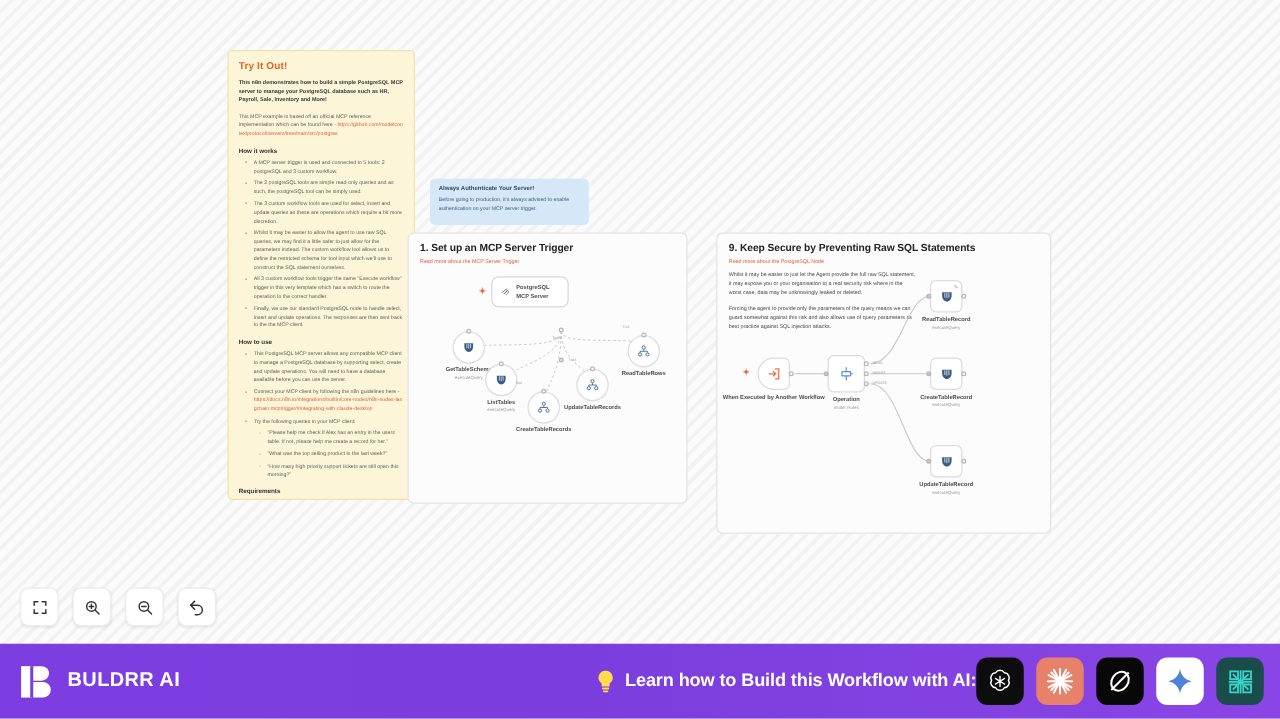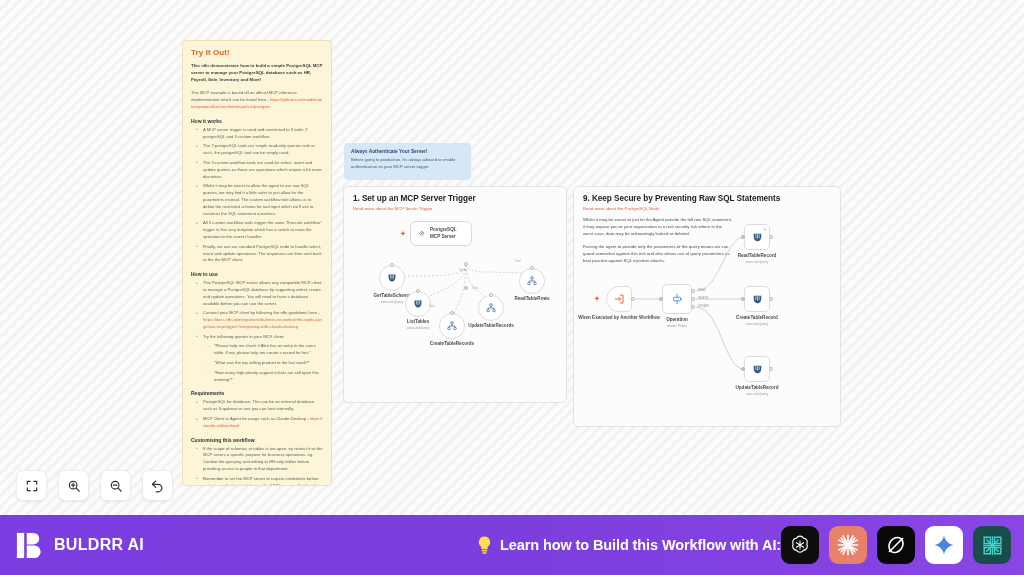--- a/index.html
+++ b/index.html
@@ -16,21 +16,21 @@
     background-color:#fbfbfb;
     background-image: repeating-linear-gradient(
       -45deg,
       #f2f2f2 0px, #f2f2f2 3px,
       #fbfbfb 3px, #fbfbfb 8px);
     overflow:hidden;
   }
 
   
   #note {
-    position:absolute; left:182px; top:40px; width:150px; height:446px;
+    position:absolute; left:182px; top:40px; width:150px; height:360px;
     background:#fdf5d8;
     border:1px solid #efe2ae;
     border-radius:4px;
     padding:7px 8px 8px 8px;
     overflow:hidden;
   }
   #note .nt-title { font-size:8px; font-weight:bold; color:#e06524; margin-bottom:5px; letter-spacing:.1px;}
   #note .nt-lead  { font-size:4.4px; font-weight:bold; color:#3b3b3b; line-height:1.62; margin-bottom:7px; }
   #note .nt-p     { font-size:4.2px; color:#5e5e5e; line-height:1.62; margin-bottom:5px; }
   #note .nt-h     { font-size:5px; font-weight:bold; color:#2f2f2f; margin:7px 0 3px 0; }
@@ -47,21 +47,21 @@
     background:#d6e7f7; border-radius:4px; padding:6px 7px;
   }
   #callout .co-title { font-size:4.8px; font-weight:bold; color:#2b4b6e; margin-bottom:3px; }
   #callout .co-body  { font-size:4.2px; color:#3c5c7e; line-height:1.6; }
 
   
   .section {
     position:absolute; background:#fcfcfc;
     border:1px solid #e3e3e3; border-radius:5px;
   }
-  #sec1 { left:343px; top:186px; width:224px; height:217px; }
+  #sec1 { left:326px; top:186px; width:224px; height:217px; }
   #sec2 { left:573px; top:186px; width:268px; height:241px; }
   .sec-head { padding:7px 9px 0 9px; }
   .sec-title { font-size:8.2px; font-weight:bold; color:#222; letter-spacing:-.05px;}
   .sec-link  { font-size:4.3px; color:#e0603b; margin-top:3px; display:block; text-decoration:none;}
   .sec-para  { font-size:4.3px; color:#4a4a4a; line-height:1.62; margin-top:6px; width:150px;}
   .sec-para + .sec-para { margin-top:6px; }
 
   
   .wf { position:absolute; left:0; top:0; width:100%; height:100%; }
   .node { position:absolute; }

